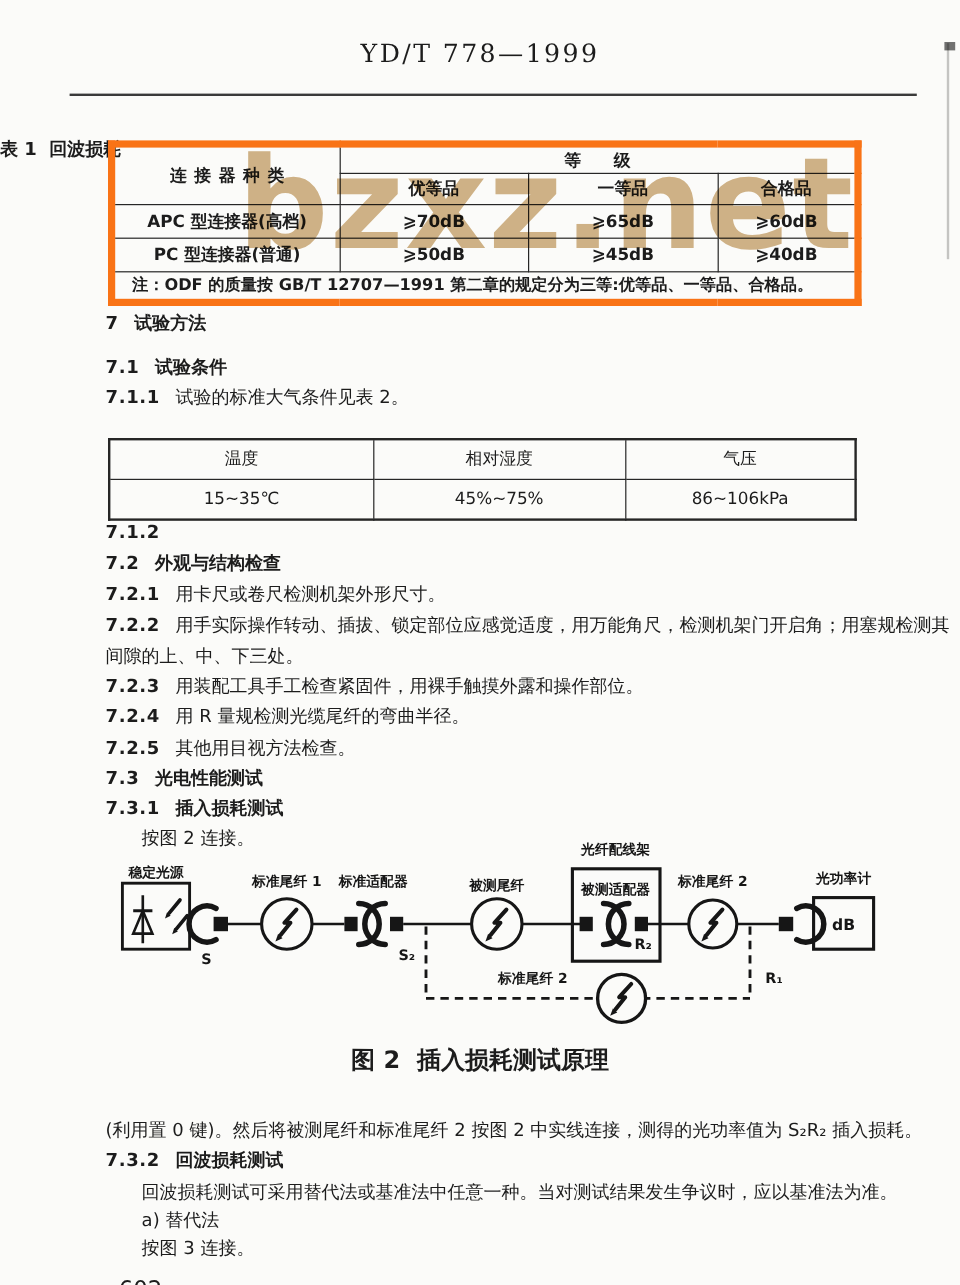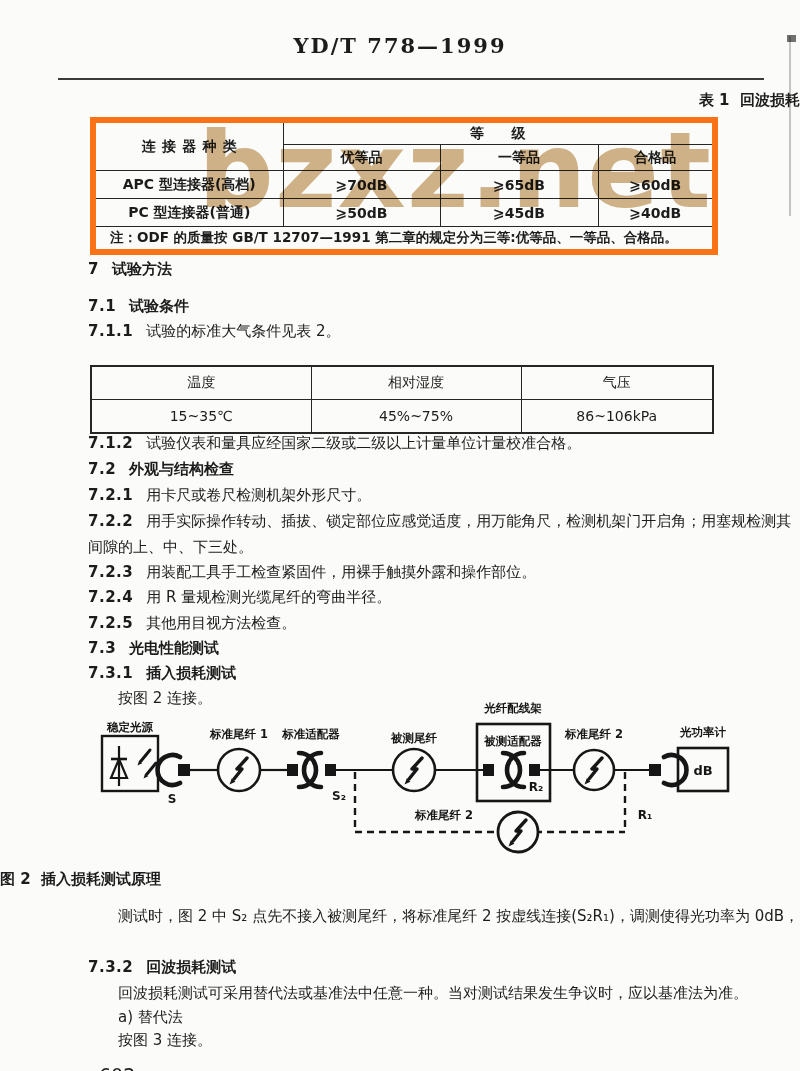--- a/index.html
+++ b/index.html
@@ -5,24 +5,24 @@
   html,body{margin:0;padding:0;background:#e8e8e6;}
   .page{
     position:relative;width:800px;height:1071px;margin:0 auto;
     background:#fbfbf9;overflow:hidden;
     font-family:"DejaVu Sans","Liberation Sans",sans-serif;
     color:#1c1c1c;
   }
   
   .doc-header{position:absolute;top:33px;left:0;right:0;text-align:center;
     font-family:"DejaVu Serif","Liberation Serif",serif;
-    font-size:21px;font-weight:700;letter-spacing:2px;}
+    font-size:21px;font-weight:400;letter-spacing:2px;}
   .header-rule{position:absolute;top:78px;left:58px;width:706px;height:2px;background:#3a3a3a;}
   
-  .caption{position:absolute;left:0;right:0;text-align:right;font-size:15px;font-weight:700;white-space:pre;}
+  .caption{position:absolute;left:0;right:0;text-align:left;font-size:15px;font-weight:700;white-space:pre;margin-top:24px;}
   
   table.doc-table{position:absolute;border-collapse:collapse;table-layout:fixed;
     font-size:14px;font-weight:500;background:transparent;}
   table.doc-table td{border:1.5px solid #262626;text-align:center;padding:0 4px;overflow:hidden;}
   table.t1{left:90px;top:117px;width:622px;}
   table.t1 td{height:27px;}
   table.t1 tr.r-grade td{height:21px;}
   table.t1 tr.r-sub td{height:25px;margin-left:44px;}
   table.t1 tr.r-note td{height:22px;text-align:left;padding-left:14px;font-size:13.5px;margin-left:36px;}
   table.t2{left:90px;top:365px;width:622px;}
@@ -35,22 +35,22 @@
     mix-blend-mode:multiply;pointer-events:none;z-index:5;}
   
   .line{position:absolute;left:88px;display:flex;gap:13px;white-space:nowrap;
     font-size:15px;line-height:20px;}
   .line .num{font-weight:700;letter-spacing:0.5px;}
   .line.heading{font-weight:700;}
   .line.body{font-weight:500;align-items:flex-end;}
   .line.indent{left:118px;}
   
   .figure-svg{position:absolute;left:92px;top:698px;}
-  .fig-caption{position:absolute;left:0;right:0;top:870px;text-align:left;
-    font-size:15px;font-weight:700;white-space:pre;}
+  .fig-caption{position:absolute;left:0;right:0;top:870px;text-align:center;
+    font-size:20px;font-weight:700;white-space:pre;}
   
   .edge-line{position:absolute;left:789px;top:36px;width:2px;height:180px;background:rgba(0,0,0,0.22);}
   .edge-notch{position:absolute;left:787px;top:35px;width:9px;height:7px;background:rgba(0,0,0,0.55);}
   .page-number{position:absolute;left:99px;top:1064px;font-size:19px;font-weight:400;}
   svg text{fill:#161616;font-family:"DejaVu Sans","Liberation Sans",sans-serif;}
 </style>
 </head>
 <body>
 
 <div class="page">
@@ -126,21 +126,20 @@
       <tr>
         <td>15~35℃</td>
         <td>45%~75%</td>
         <td>86~106kPa</td>
       </tr>
     </tbody>
   </table>
 
   <div class="line body" style="top:433px">
     <span class="num">7.1.2</span>
-    <span class="txt">试验仪表和量具应经国家二级或二级以上计量单位计量校准合格。</span>
   </div>
   <div class="line heading" style="top:459px">
     <span class="num">7.2</span>
     <span class="txt">外观与结构检查</span>
   </div>
   <div class="line body" style="top:485px">
     <span class="num">7.2.1</span>
     <span class="txt">用卡尺或卷尺检测机架外形尺寸。</span>
   </div>
   <div class="line body" style="top:511px">
@@ -271,22 +270,22 @@
     <text x="611" y="38" text-anchor="middle" font-size="11.5" font-weight="700">光功率计</text>
     <text x="80" y="105" text-anchor="middle" font-size="12" font-weight="600">S</text>
     <text x="247" y="102" text-anchor="middle" font-size="12" font-weight="600">S₂</text>
     <text x="444" y="93" text-anchor="middle" font-size="12" font-weight="600">R₂</text>
     <text x="553" y="121" text-anchor="middle" font-size="12" font-weight="600">R₁</text>
     <text x="352" y="121" text-anchor="middle" font-size="11.5" font-weight="700">标准尾纤 2</text>
   </svg>
 
   <div class="fig-caption">图 2  插入损耗测试原理</div>
 
-  <div class="line body indent" style="top:906px">
-    <span class="txt">测试时，图 2 中 S₂ 点先不接入被测尾纤，将标准尾纤 2 按虚线连接(S₂R₁)，调测使得光功率为 0dB，</span>
+  <div class="line body" style="top:932px">
+    <span class="txt">(利用置 0 键)。然后将被测尾纤和标准尾纤 2 按图 2 中实线连接，测得的光功率值为 S₂R₂ 插入损耗。</span>
   </div>
   <div class="line heading" style="top:957px">
     <span class="num">7.3.2</span>
     <span class="txt">回波损耗测试</span>
   </div>
   <div class="line body indent" style="top:983px">
     <span class="txt">回波损耗测试可采用替代法或基准法中任意一种。当对测试结果发生争议时，应以基准法为准。</span>
   </div>
   <div class="line body indent" style="top:1007px">
     <span class="txt">a) 替代法</span>

